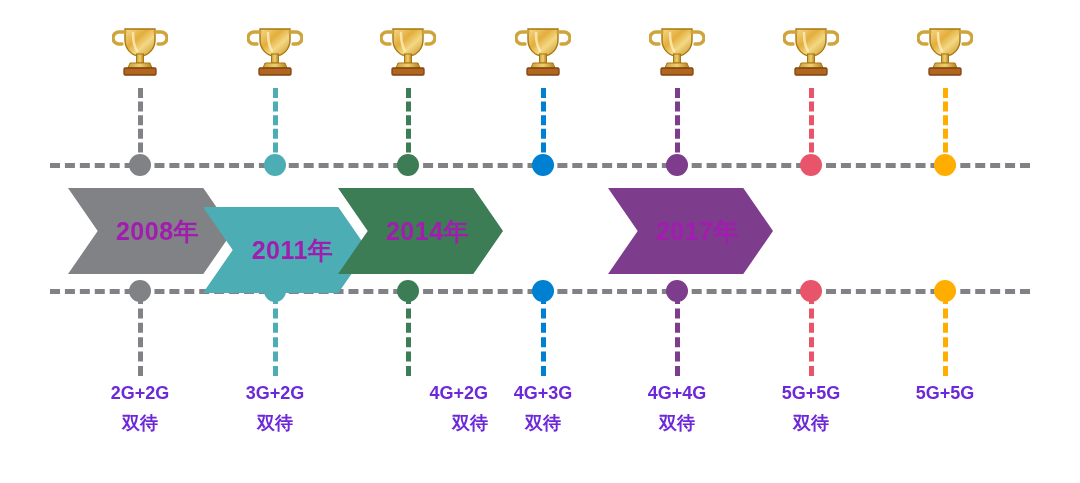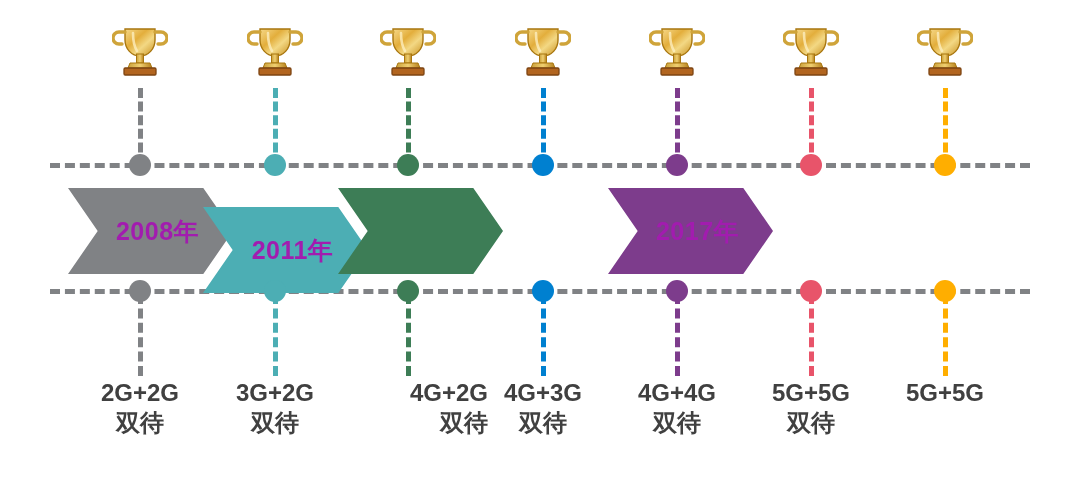--- a/index.html
+++ b/index.html
@@ -101,22 +101,22 @@
     padding-left: 14px;
   }
 
   
   .caption {
     position: absolute;
     top: 378px;
     width: 160px;
     margin-left: -80px;
     text-align: center;
-    color: #404040;
-    font-size: 24px;
+    color: #6d28d9;
+    font-size: 18px;
     font-weight: 700;
     line-height: 30px;
     white-space: nowrap;
   }
   .caption .ln2 { display: block; }
 </style>
 </head>
 <body>
 
 <div id="stage">
@@ -316,20 +316,21 @@
       <div class="chev first" style="left: 68px; width: 165px; color: rgb(128, 130, 133);">
         <div class="chev-shape"></div>
         <span class="chev-label">2008年</span>
       </div>
       <div class="chev" style="left: 203px; width: 165px; color: rgb(76, 174, 180); margin-top: 19px;">
         <div class="chev-shape"></div>
         <span class="chev-label">2011年</span>
       </div>
       <div class="chev" style="left: 338px; width: 165px; color: rgb(61, 125, 86);">
         <div class="chev-shape"></div>
+        <span class="chev-label">2014年</span>
       </div>
       <div class="chev" style="left: 608px; width: 165px; color: rgb(125, 60, 140);">
         <div class="chev-shape"></div>
         <span class="chev-label">2017年</span>
       </div>
     </div>
   <div id="layer-dots-bottom">
       <div class="dot dot-bottom" style="left: 129px; color: rgb(128, 130, 133);"></div>
       <div class="dot dot-bottom" style="left: 264px; color: rgb(76, 174, 180);"></div>
       <div class="dot dot-bottom" style="left: 397px; color: rgb(61, 125, 86);"></div>

